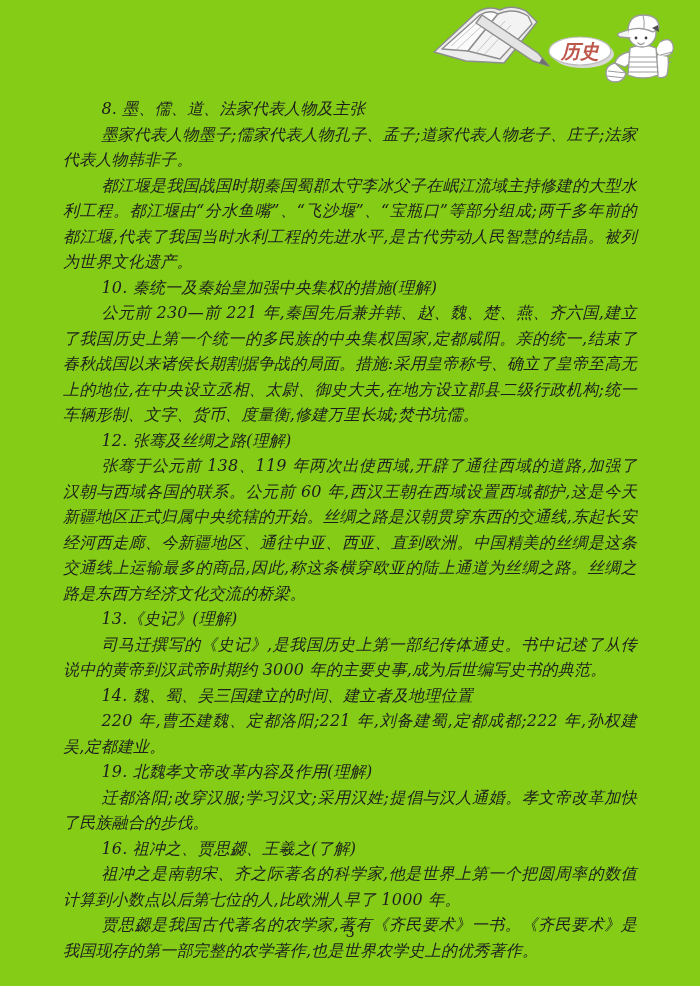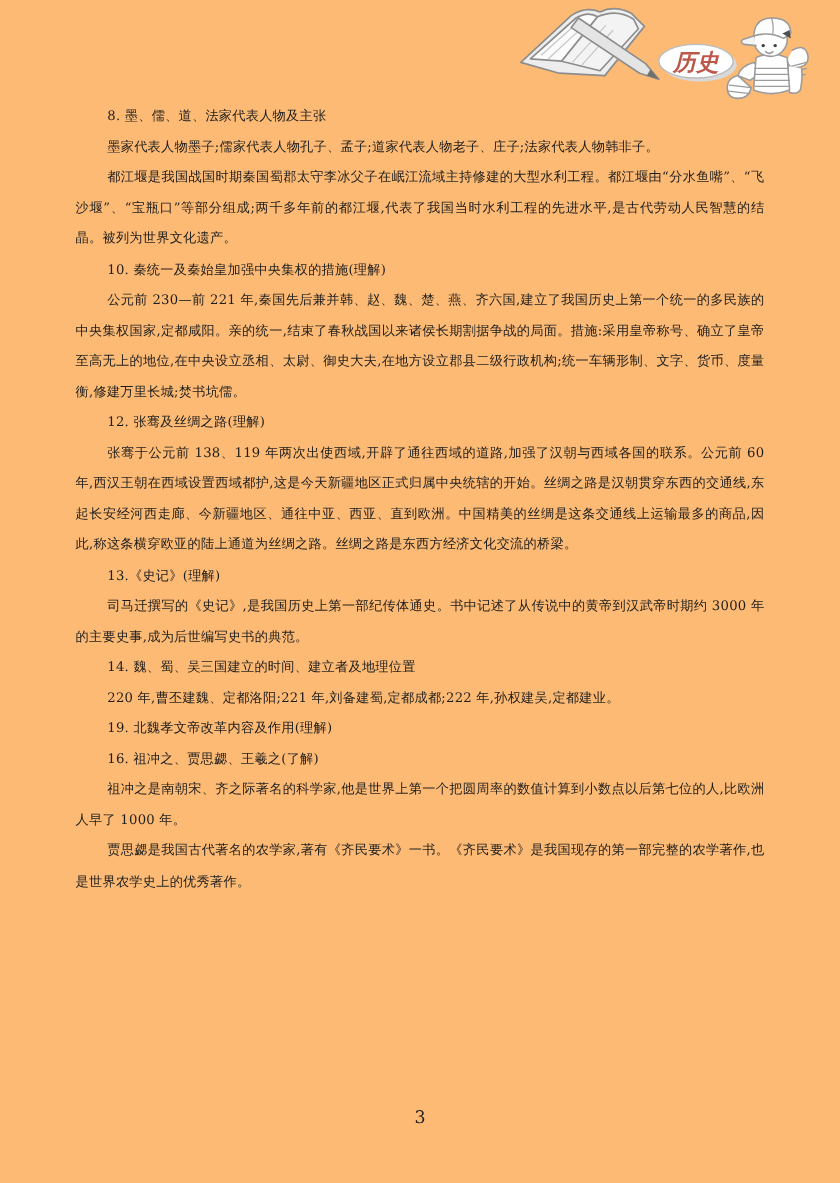--- a/index.html
+++ b/index.html
@@ -4,27 +4,28 @@
 <style>
   html,body{margin:0;padding:0}
   body{
     width:700px;height:986px;
     background:#fdfdfc;
     font-family:"DejaVu Serif","Liberation Serif",serif;
     color:#1e1e1e;
     position:relative;
     overflow:hidden;
   }
-  .page{position:absolute;inset:0;background:#fdba74}
+  .page{position:absolute;inset:0;background:#84cc16}
   .header-art{position:absolute;top:0;left:430px;width:250px;height:96px}
   .content{
-    position:absolute;top:84px;left:63px;width:574px;
-    font-size:11px;line-height:25.5px;
+    position:absolute;top:96px;left:63px;width:574px;
+    font-size:16px;line-height:25.5px;
     text-align:justify;text-justify:inter-ideograph;
     letter-spacing:0.2px;
+    font-style:italic;
   }
   .heading,.para{margin:0;text-indent:2.4em}
   .page-number{
     position:absolute;top:924px;left:0;width:700px;
     text-align:center;font-size:14.5px;color:#222;
   }
 </style>
 </head>
 <body>
 
@@ -78,19 +79,20 @@
       <div class="para">都江堰是我国战国时期秦国蜀郡太守李冰父子在岷江流域主持修建的大型水利工程。都江堰由“分水鱼嘴”、“飞沙堰”、“宝瓶口”等部分组成;两千多年前的都江堰,代表了我国当时水利工程的先进水平,是古代劳动人民智慧的结晶。被列为世界文化遗产。</div>
       <div class="heading">10. 秦统一及秦始皇加强中央集权的措施(理解)</div>
       <div class="para">公元前 230—前 221 年,秦国先后兼并韩、赵、魏、楚、燕、齐六国,建立了我国历史上第一个统一的多民族的中央集权国家,定都咸阳。亲的统一,结束了春秋战国以来诸侯长期割据争战的局面。措施:采用皇帝称号、确立了皇帝至高无上的地位,在中央设立丞相、太尉、御史大夫,在地方设立郡县二级行政机构;统一车辆形制、文字、货币、度量衡,修建万里长城;焚书坑儒。</div>
       <div class="heading">12. 张骞及丝绸之路(理解)</div>
       <div class="para">张骞于公元前 138、119 年两次出使西域,开辟了通往西域的道路,加强了汉朝与西域各国的联系。公元前 60 年,西汉王朝在西域设置西域都护,这是今天新疆地区正式归属中央统辖的开始。丝绸之路是汉朝贯穿东西的交通线,东起长安经河西走廊、今新疆地区、通往中亚、西亚、直到欧洲。中国精美的丝绸是这条交通线上运输最多的商品,因此,称这条横穿欧亚的陆上通道为丝绸之路。丝绸之路是东西方经济文化交流的桥梁。</div>
       <div class="heading">13.《史记》(理解)</div>
       <div class="para">司马迁撰写的《史记》,是我国历史上第一部纪传体通史。书中记述了从传说中的黄帝到汉武帝时期约 3000 年的主要史事,成为后世编写史书的典范。</div>
       <div class="heading">14. 魏、蜀、吴三国建立的时间、建立者及地理位置</div>
       <div class="para">220 年,曹丕建魏、定都洛阳;221 年,刘备建蜀,定都成都;222 年,孙权建吴,定都建业。</div>
       <div class="heading">19. 北魏孝文帝改革内容及作用(理解)</div>
+      <div class="para">迁都洛阳;改穿汉服;学习汉文;采用汉姓;提倡与汉人通婚。孝文帝改革加快了民族融合的步伐。</div>
       <div class="heading">16. 祖冲之、贾思勰、王羲之(了解)</div>
       <div class="para">祖冲之是南朝宋、齐之际著名的科学家,他是世界上第一个把圆周率的数值计算到小数点以后第七位的人,比欧洲人早了 1000 年。</div>
       <div class="para">贾思勰是我国古代著名的农学家,著有《齐民要术》一书。《齐民要术》是我国现存的第一部完整的农学著作,也是世界农学史上的优秀著作。</div>
     </div>
 
   <div class="page-number">3</div>
 </div>
 
 </body></html>

